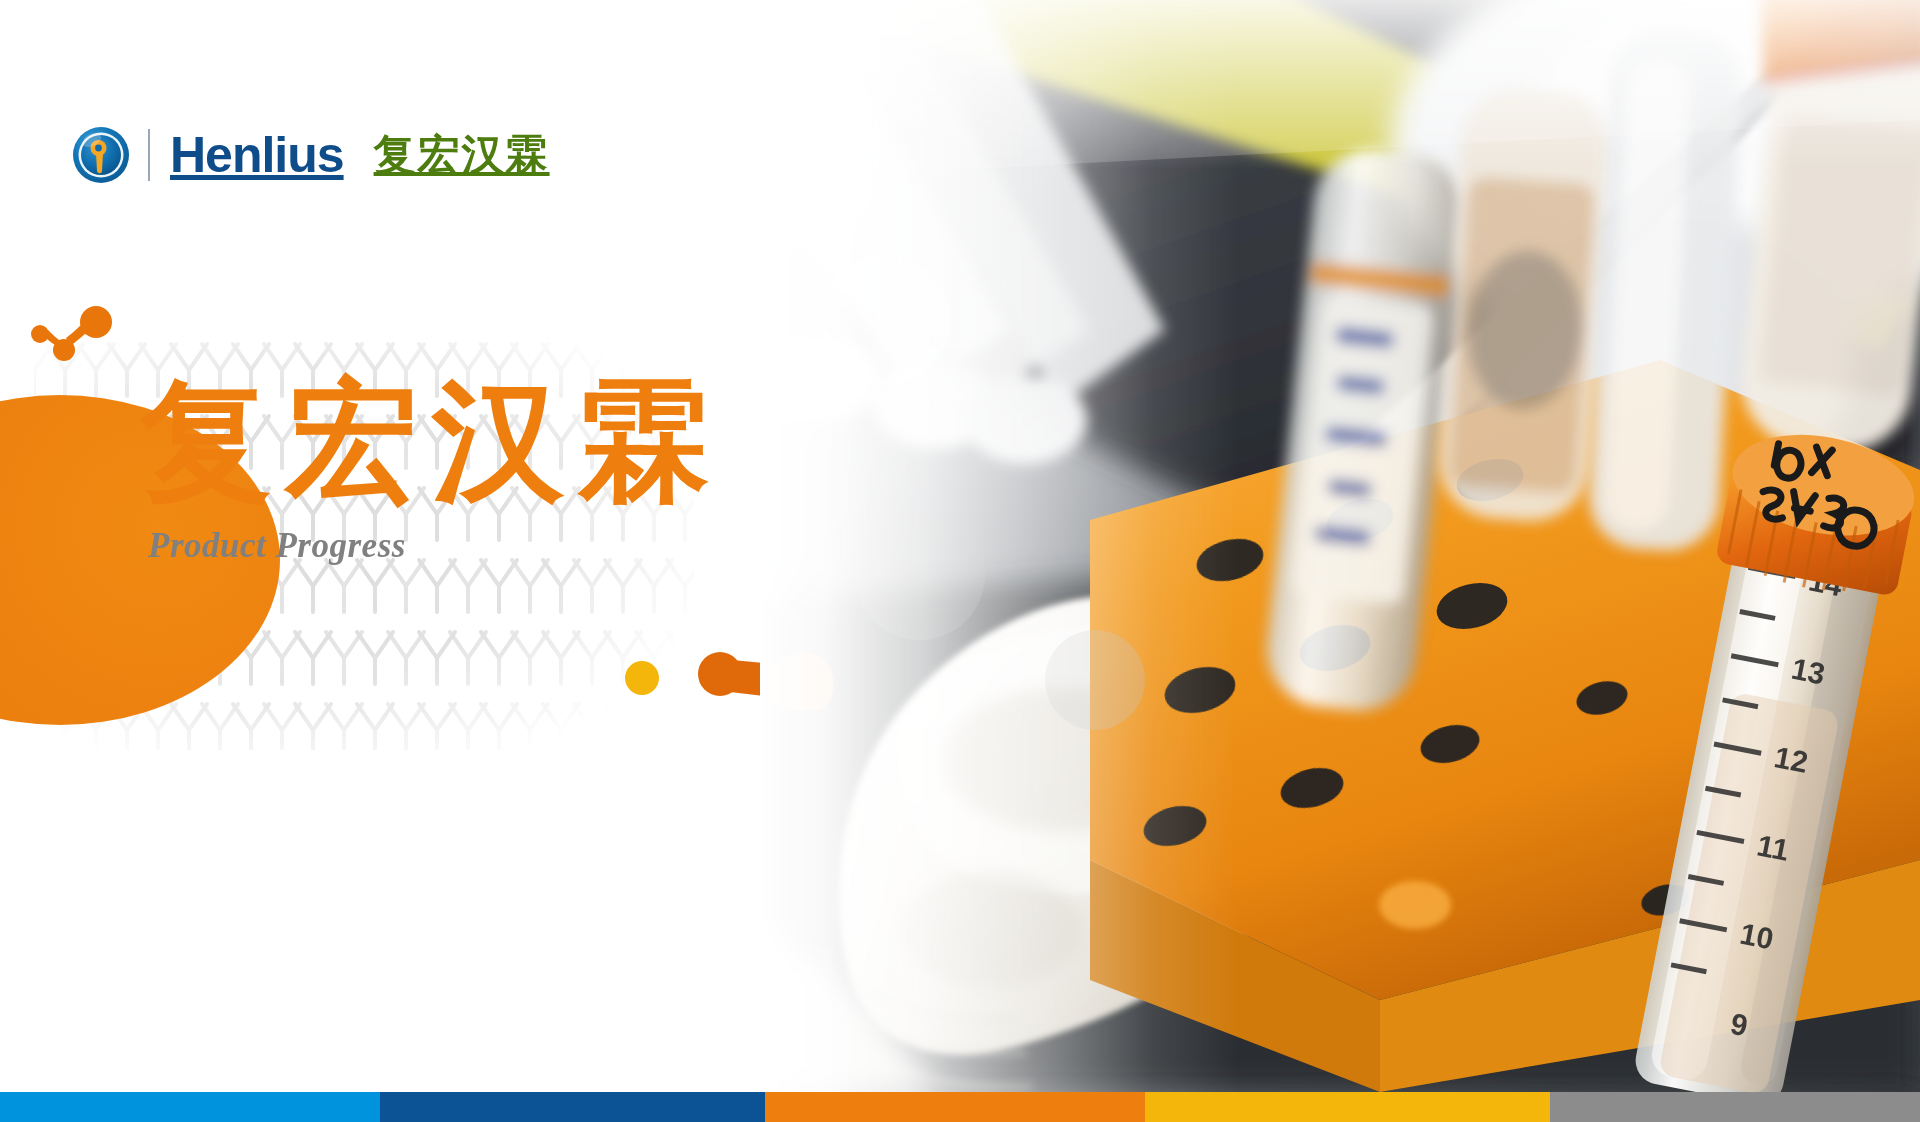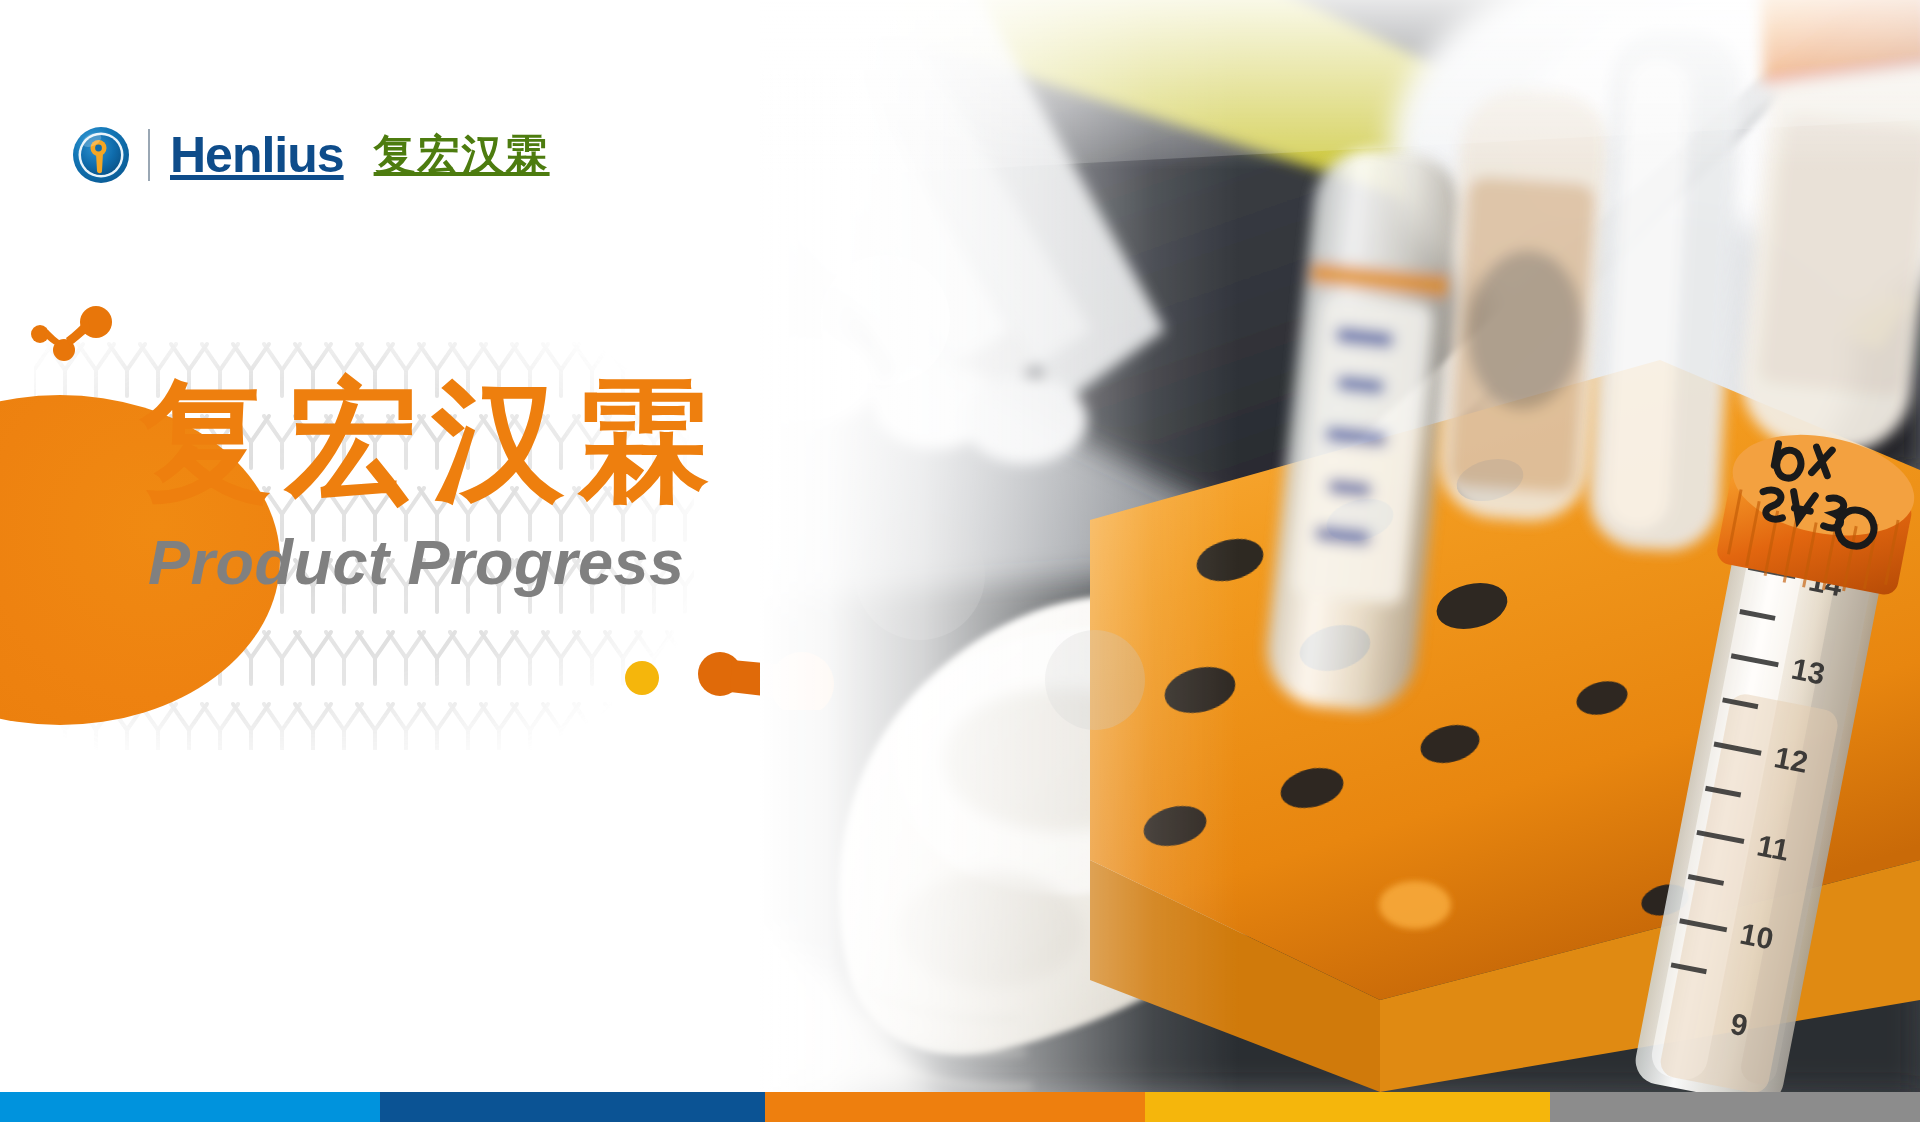--- a/index.html
+++ b/index.html
@@ -76,22 +76,22 @@
     font-size:132px;
     font-weight:700;
     color:#EE7F0E;
     letter-spacing:14px;
     line-height:1.12;
     white-space:nowrap;
   }
   .title-en {
     margin-top:10px;
     margin-left:8px;
-    font-family:Liberation Sans, sans-serif;
-    font-size:63px;
+    font-family:Liberation Serif, serif;
+    font-size:35px;
     font-style:italic;
     font-weight:700;
     color:#808080;
     letter-spacing:0.5px;
     white-space:nowrap;
   }
 
   
   .sub-dots { position:absolute; left:620px; top:640px; width:240px; height:70px; z-index:5; }
 

